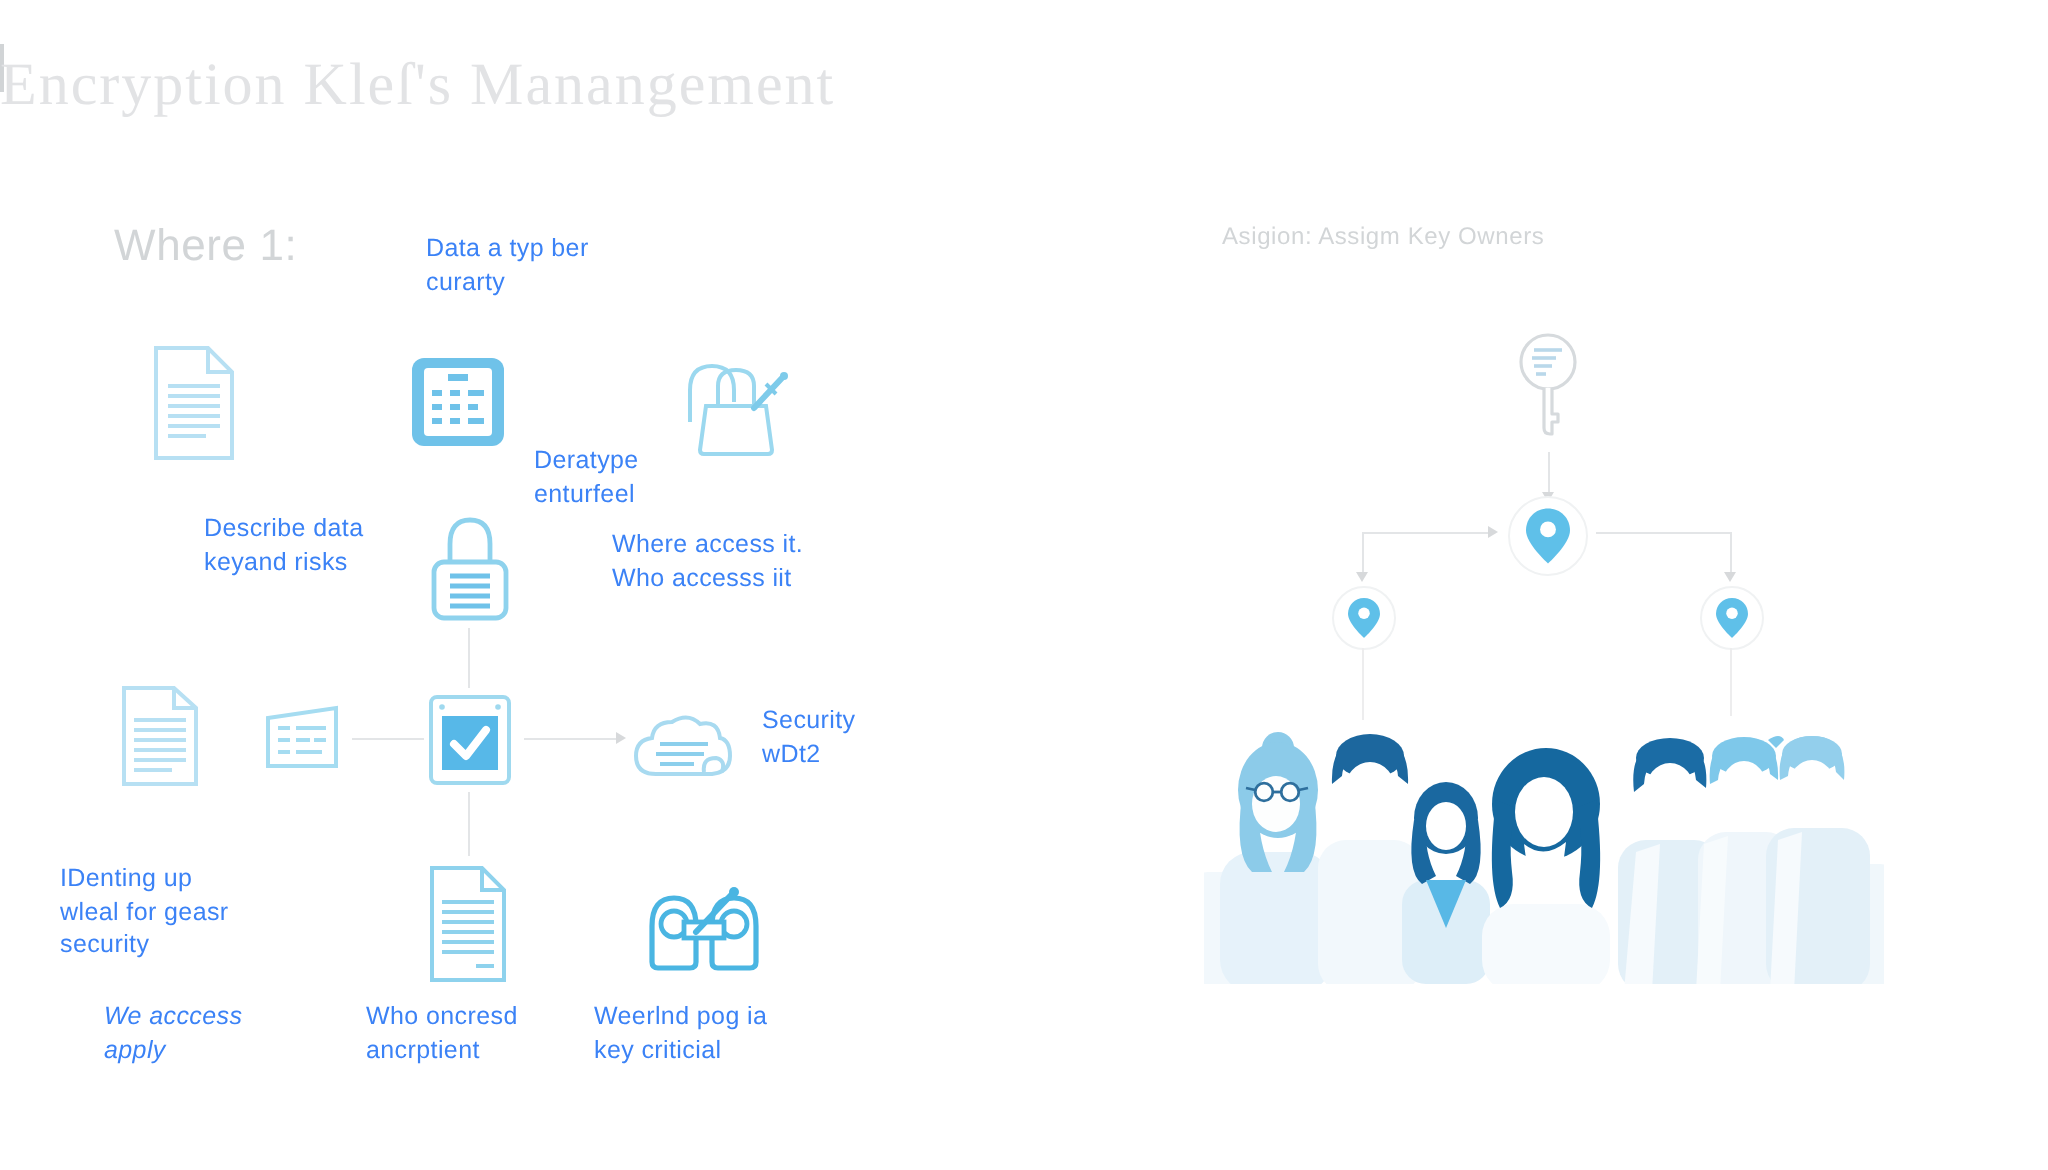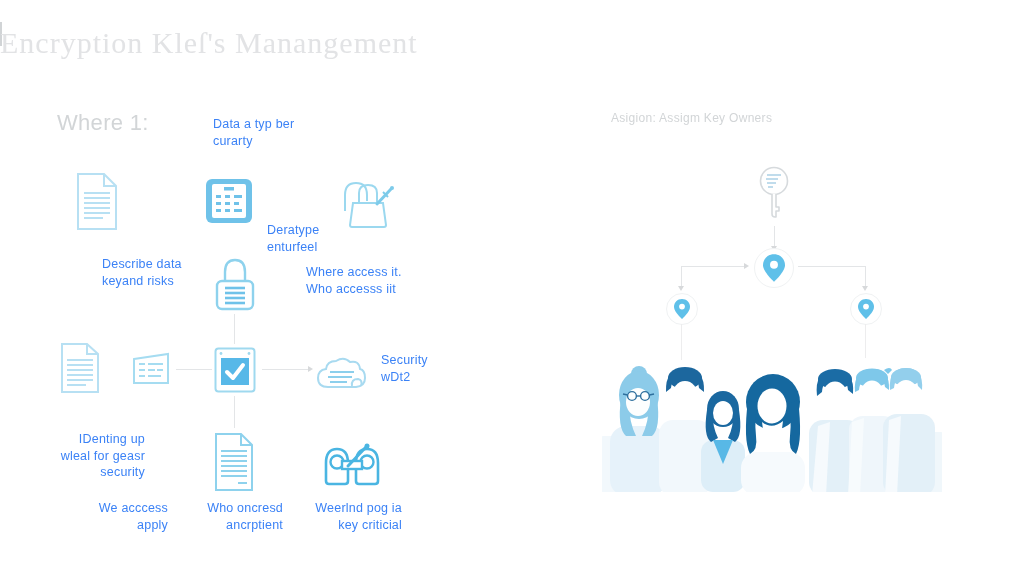--- a/index.html
+++ b/index.html
@@ -10,21 +10,21 @@
   .abs{position:absolute;}
   .title{
     width:904px;text-align:left;top:26px;left:0;
     font-size:30px;font-weight:400;letter-spacing:1px;color:#e2e3e5;font-family:Liberation Serif, serif;
   }
   .section-header{color:#d2d5d7;font-weight:400;letter-spacing:.3px;}
   .caption{
     color:#3b82f6;font-size:12.5px;line-height:1.32;letter-spacing:.2px;
     white-space:pre-line;font-weight:400;
   }
-  .caption.center{text-align:right;}
+  .caption.center{text-align:left;}
   .line-v{width:1px;background:#e3e5e7;}
   .line-h{height:1px;background:#e3e5e7;}
   .line-faint{width:1px;background:#ededee;}
   .arrow-down{width:0;height:0;border-left:3px solid transparent;border-right:3px solid transparent;border-top:5px solid #d7d9db;}
   .arrow-right{width:0;height:0;border-top:3px solid transparent;border-bottom:3px solid transparent;border-left:5px solid #d7d9db;}
   .pin-circle{background:#fff;border:1px solid #f0f2f3;border-radius:50%;display:flex;align-items:center;justify-content:center;}
   .icon{display:block;}
   svg{display:block;}
 </style>
 </head>
@@ -196,21 +196,21 @@
       <circle cx="15" cy="21" r="6.5" fill="none" stroke="#4ab5e2" stroke-width="2.4"></circle>
       <path d="M34,22 Q34,8 45,8 Q56,8 56,22 L56,40 Q56,43 53,43 L37,43 Q34,43 34,40 Z" fill="none" stroke="#4ab5e2" stroke-width="2.6"></path>
       <circle cx="45" cy="21" r="6.5" fill="none" stroke="#4ab5e2" stroke-width="2.4"></circle>
       <rect x="20" y="20" width="20" height="8" fill="#fff" stroke="#4ab5e2" stroke-width="2.4"></rect>
       <line x1="44" y1="6" x2="26" y2="25" stroke="#4ab5e2" stroke-width="3" stroke-linecap="round"></line>
       <circle cx="45" cy="5" r="2.5" fill="#4ab5e2"></circle>
       <path d="M8,38 l4,-4 M52,38 l-4,-4" stroke="#fff" stroke-width="3"></path>
     </svg>
   </span>
 
-  <div class="abs caption center" style="left:68px;top:500px;width:100px;">We acccess
+  <div class="abs caption center" style="left:52px;top:500px;width:100px;font-style:italic;">We acccess
 apply</div>
   <div class="abs caption center" style="left:183px;top:500px;width:100px;">Who oncresd
 ancrptient</div>
   <div class="abs caption center" style="left:297px;top:500px;width:105px;">Weerlnd pog ia
 key criticial</div>
 
   <span class="abs icon" style="left:758px;top:166px;">
     <svg width="32" height="54" viewBox="0 0 32 54" aria-hidden="true">
       <circle cx="16" cy="15" r="13.5" fill="#fff" stroke="#d6dadd" stroke-width="1.6"></circle>
       <g stroke="#b9d8ea" stroke-width="1.8">

